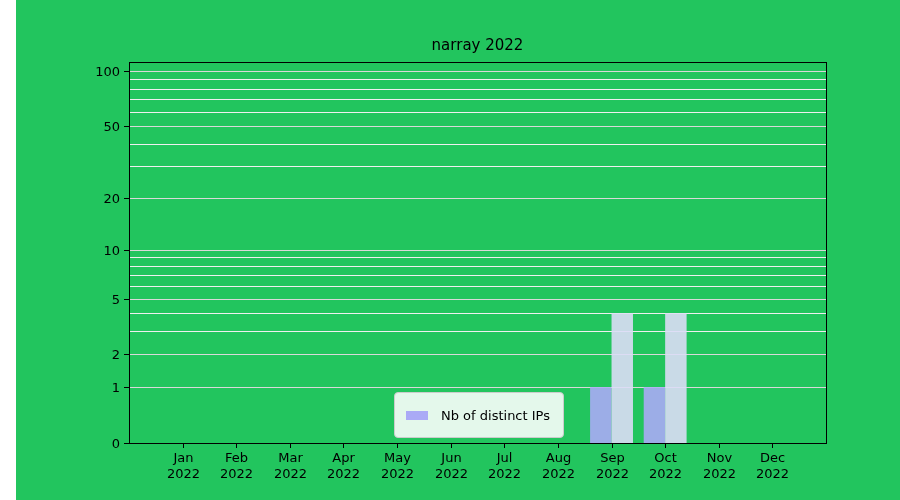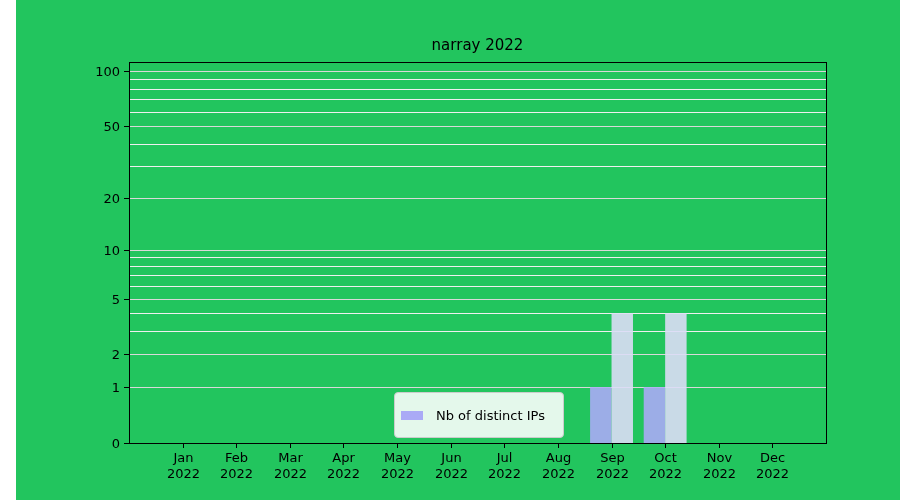--- a/index.html
+++ b/index.html
@@ -36,21 +36,21 @@
     left: 378px;
     top: 392px;
     width: 170px;
     height: 46px;
     box-sizing: border-box;
     background: rgba(255,255,255,0.88);
     border: 1px solid #cccccc;
     border-radius: 4px;
     padding: 4px 8px 4px 6px;
     display: flex;
-    flex-direction: column;
+    flex-direction: row;
     justify-content: space-around;
   }
   .legend-row {
     display: flex;
     align-items: center;
   }
   .legend-swatch {
     display: inline-block;
     width: 22px;
     height: 9px;

